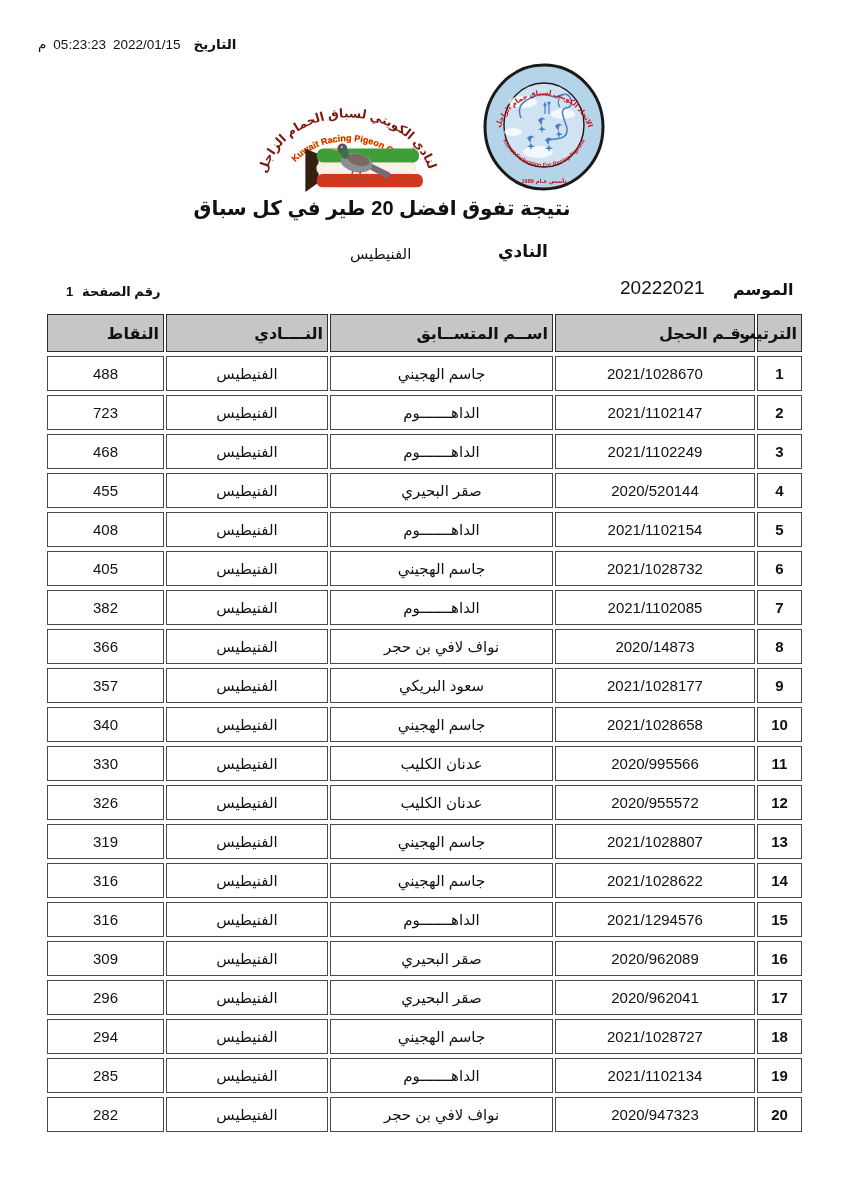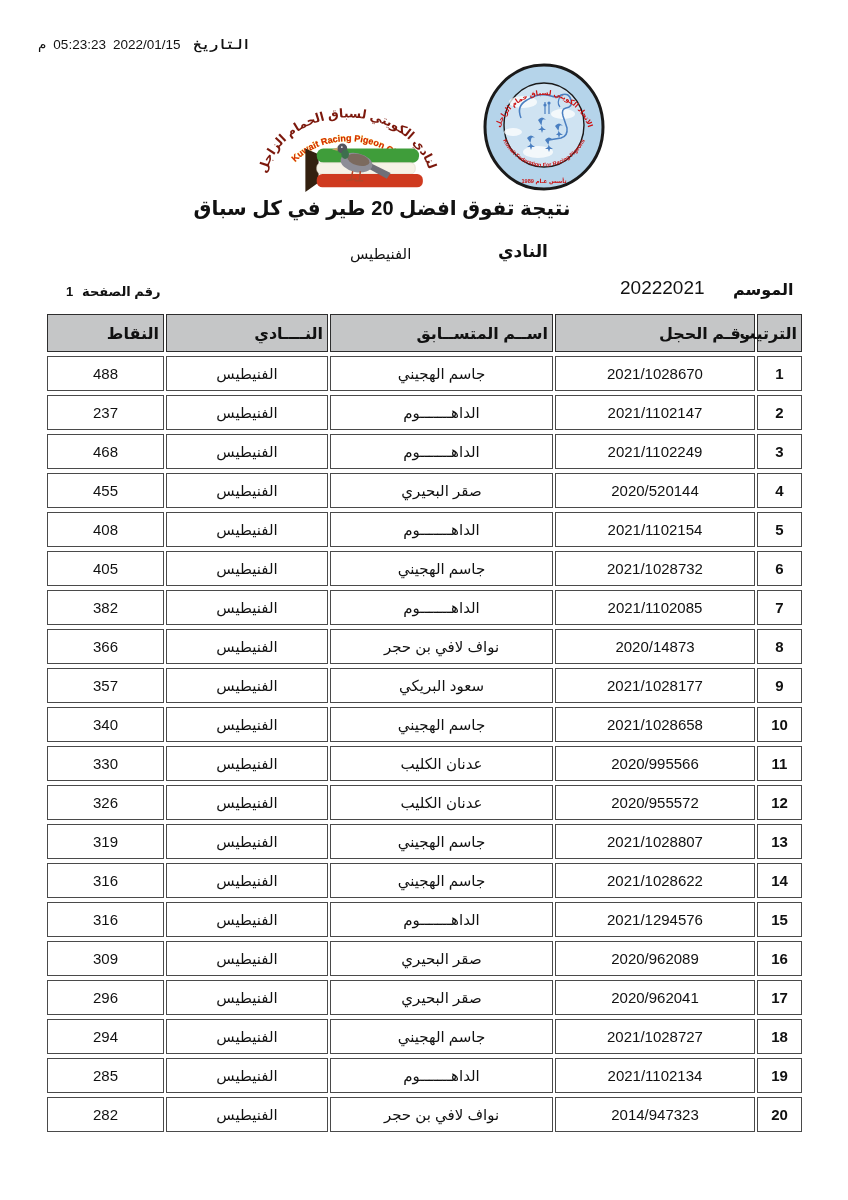--- a/index.html
+++ b/index.html
@@ -2,21 +2,21 @@
 <html lang="ar"><head>
 <meta charset="utf-8">
 <style>
   html,body{margin:0;padding:0;background:#fff;}
   .page{position:relative;width:848px;height:1200px;background:#fff;overflow:hidden;
         font-family:"Liberation Sans","DejaVu Sans",sans-serif;color:#111;}
 
   
   .date-row{position:absolute;top:36px;left:38px;display:flex;direction:ltr;
             align-items:baseline;gap:7px;font-size:13.5px;}
-  .date-row .lbl{font-weight:bold;margin-left:6px;font-family:Liberation Mono, monospace;}
+  .date-row .lbl{font-weight:bold;margin-left:6px;}
 
   
   .club-logo{position:absolute;left:258px;top:72px;width:180px;height:134px;}
   .fed-logo{position:absolute;left:483px;top:62px;width:122px;height:130px;}
 
   
   .main-title{position:absolute;top:196px;left:0;width:764px;text-align:center;
               font-size:20px;font-weight:bold;direction:rtl;}
   .club-line-label{position:absolute;top:241px;left:498px;font-size:17px;font-weight:bold;direction:rtl;}
   .club-line-value{position:absolute;top:245px;left:350px;font-size:15px;direction:rtl;}
@@ -148,21 +148,21 @@
       <td class="c-ring">2021/1028670</td>
       <td class="c-name">جاسم الهجيني</td>
       <td class="c-club">الفنيطيس</td>
       <td class="c-points">488</td>
     </tr>
         <tr>
       <td class="c-rank">2</td>
       <td class="c-ring">2021/1102147</td>
       <td class="c-name">الداهـــــــوم</td>
       <td class="c-club">الفنيطيس</td>
-      <td class="c-points">237</td>
+      <td class="c-points">723</td>
     </tr>
         <tr>
       <td class="c-rank">3</td>
       <td class="c-ring">2021/1102249</td>
       <td class="c-name">الداهـــــــوم</td>
       <td class="c-club">الفنيطيس</td>
       <td class="c-points">468</td>
     </tr>
         <tr>
       <td class="c-rank">4</td>
@@ -271,21 +271,21 @@
     </tr>
         <tr>
       <td class="c-rank">19</td>
       <td class="c-ring">2021/1102134</td>
       <td class="c-name">الداهـــــــوم</td>
       <td class="c-club">الفنيطيس</td>
       <td class="c-points">285</td>
     </tr>
         <tr>
       <td class="c-rank">20</td>
-      <td class="c-ring">2014/947323</td>
+      <td class="c-ring">2020/947323</td>
       <td class="c-name">نواف لافي بن حجر</td>
       <td class="c-club">الفنيطيس</td>
       <td class="c-points">282</td>
     </tr>
       </tbody>
   </table>
 
 </div>
 
 </body></html>

